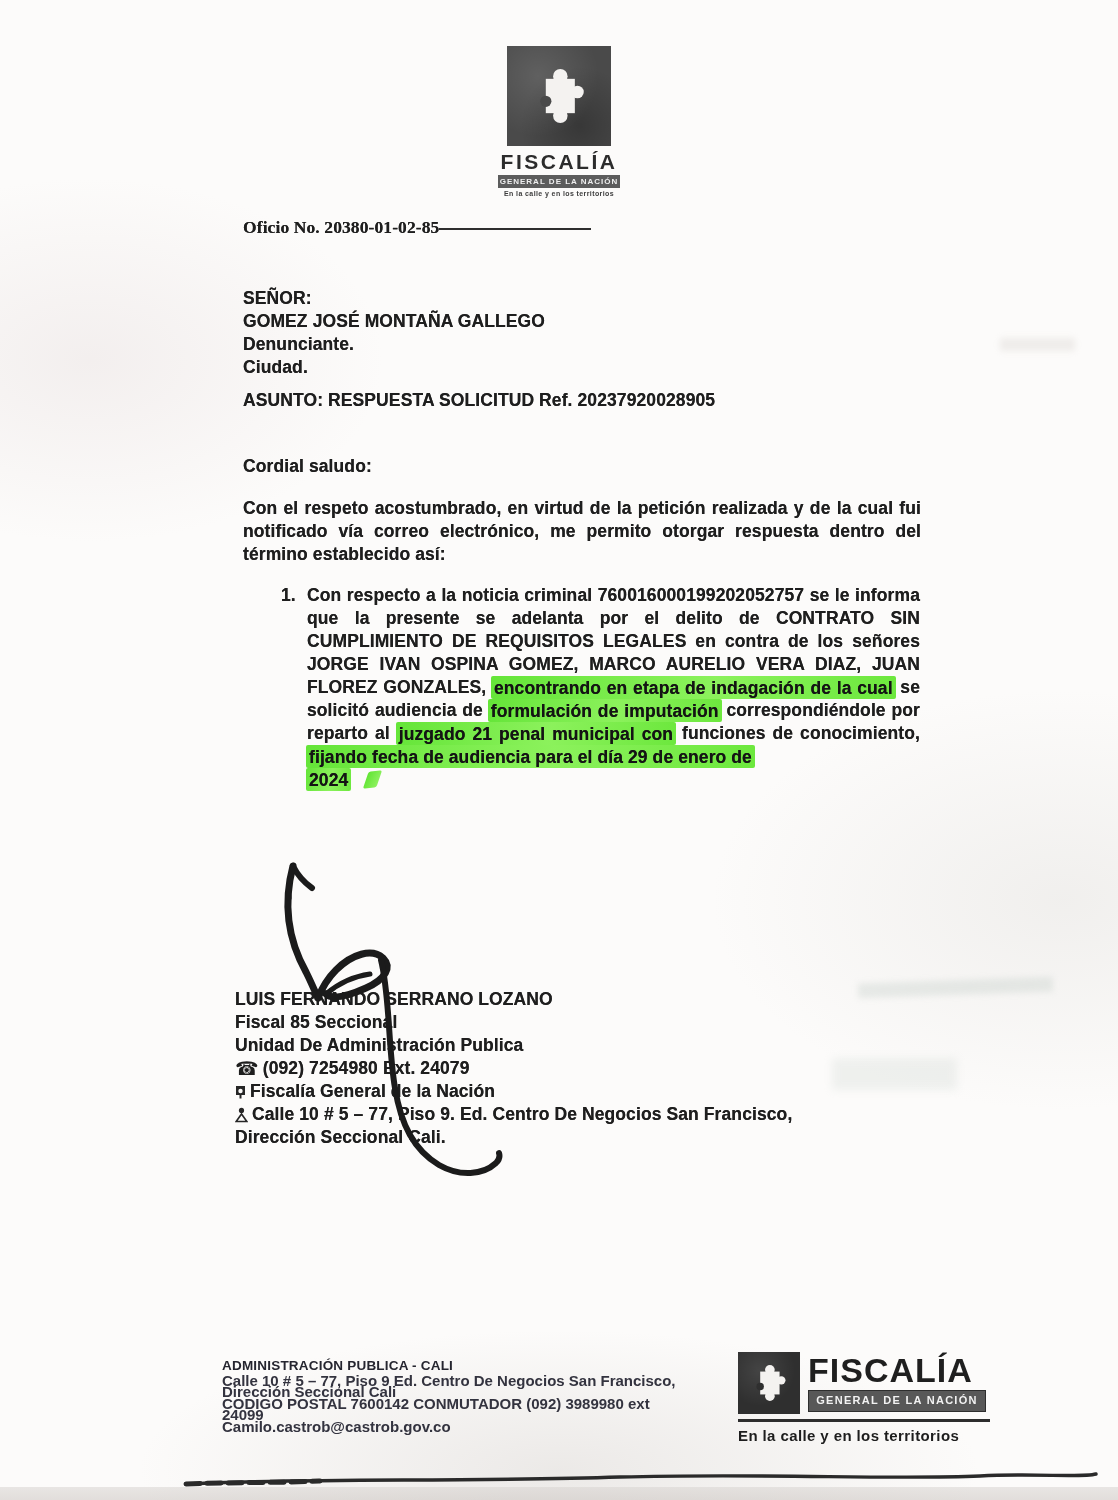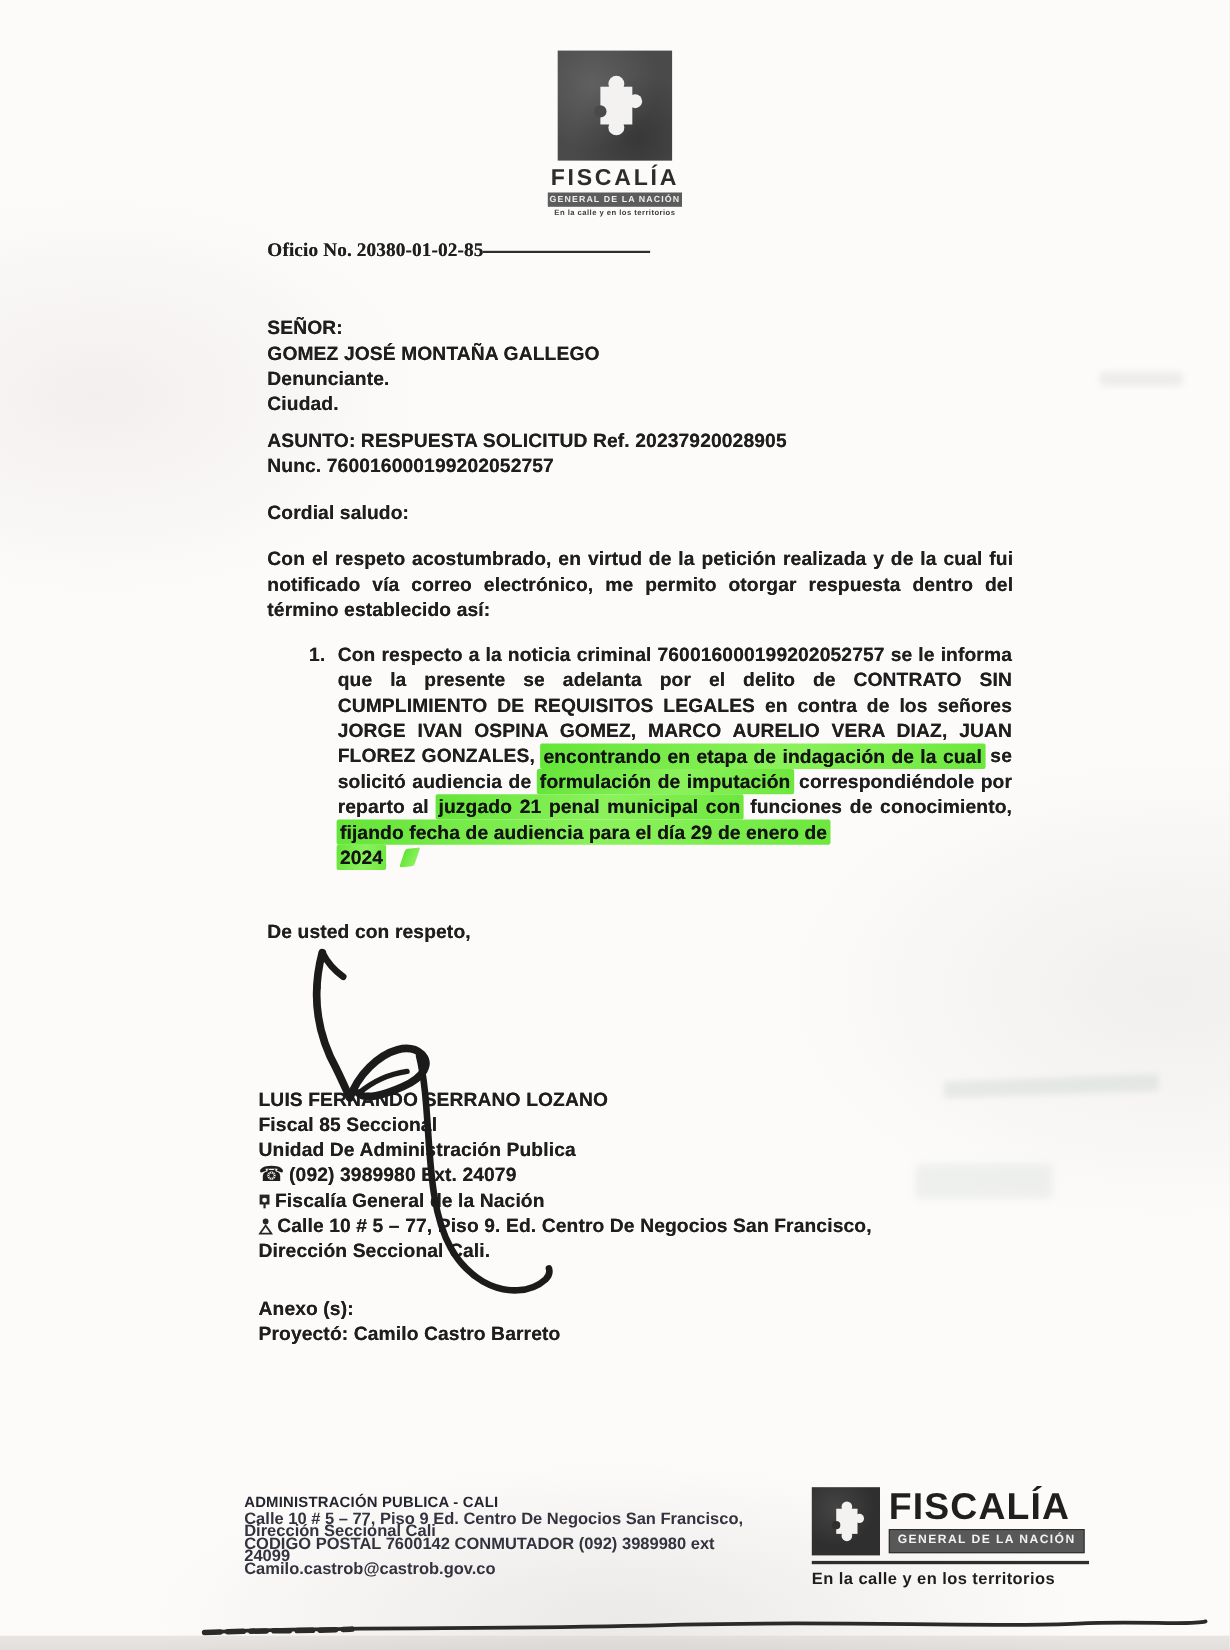--- a/index.html
+++ b/index.html
@@ -104,75 +104,69 @@
 
   <div class="abs recipient txt body-size">
     <div>SEÑOR:</div>
     <div>GOMEZ JOSÉ MONTAÑA GALLEGO</div>
     <div>Denunciante.</div>
     <div>Ciudad.</div>
   </div>
 
   <div class="abs subject txt body-size">
     <div>ASUNTO: RESPUESTA SOLICITUD Ref. 20237920028905</div>
-    <div>Nunc. 760016000199202052757</div>
   </div>
 
   <div class="abs greeting txt body-size">Cordial saludo:</div>
 
   <div class="abs intro txt body-size">Con el respeto acostumbrado, en virtud de la petición realizada y de la cual fui notificado vía correo electrónico, me permito otorgar respuesta dentro del término establecido así:</div>
 
   <div class="abs list txt body-size">
     <div class="list-num">1.</div>
     <div class="list-text"><span>Con respecto a la noticia criminal 760016000199202052757 se le informa que la presente se adelanta por el delito de CONTRATO SIN CUMPLIMIENTO DE REQUISITOS LEGALES en contra de los señores JORGE IVAN OSPINA GOMEZ, MARCO AURELIO VERA DIAZ, JUAN FLOREZ GONZALES, </span><mark class="hl">encontrando en etapa de indagación de la cual</mark><span> se solicitó audiencia de </span><mark class="hl">formulación de imputación</mark><span> correspondiéndole por reparto al </span><mark class="hl">juzgado 21 penal municipal con</mark><span> funciones de conocimiento, </span><mark class="hl">fijando fecha de audiencia para el día 29 de enero de</mark><br><mark class="hl">2024</mark><span class="hl-tick"></span></div>
   </div>
 
-  <div class="abs closing txt body-size">De usted con respeto,</div>
 
   <svg class="abs sig-svg" width="320" height="345" viewBox="0 0 320 345">
     <g fill="none" stroke="#1b1b1b" stroke-linecap="round">
       <path d="M63,18 C54,52 56,88 76,124 C82,136 86,146 88,150" stroke-width="7"></path>
       <path d="M63,18 C68,28 75,35 82,40" stroke-width="6"></path>
       <path d="M63,18 C60,30 58,40 59,50" stroke-width="5"></path>
       <path d="M88,150 C92,140 96,132 106,122 C122,106 142,100 153,110 C162,119 156,131 136,140 C118,148 102,152 96,146" stroke-width="7"></path>
       <path d="M96,146 C110,134 126,128 140,126" stroke-width="5"></path>
       <path d="M151,112 C160,148 158,200 165,240 C171,277 184,302 209,317 C230,329 253,327 266,315 C269,312 270,308 269,305" stroke-width="6"></path>
     </g>
   </svg>
 
   <div class="abs sig-block txt body-size">
     <div>LUIS FERNANDO SERRANO LOZANO</div>
     <div>Fiscal 85 Seccional</div>
     <div>Unidad De Administración Publica</div>
     <div class="row">
       <span class="phone-glyph">☎</span>
-      <span>(092) 3989980 Ext. 24079</span>
+      <span>(092) 7254980 Ext. 24079</span>
     </div>
     <div class="row">
       <svg class="icon-inline" width="11" height="14" viewBox="0 0 11 14">
         <rect x="1" y="1" width="9" height="9" fill="#262626"></rect>
         <circle cx="5.5" cy="6" r="2.2" fill="#fbfaf9"></circle>
         <rect x="4.5" y="9" width="2" height="4.5" fill="#262626"></rect>
       </svg>
       <span>Fiscalía General de la Nación</span>
     </div>
     <div class="row">
       <svg class="icon-inline" width="13" height="16" viewBox="0 0 13 16">
         <circle cx="6.5" cy="3.4" r="2.6" fill="#262626"></circle>
         <path d="M1.2,14.5 L6.5,7 L11.8,14.5 Z" fill="none" stroke="#262626" stroke-width="1.6"></path>
       </svg>
       <span>Calle 10 # 5 – 77, Piso 9. Ed. Centro De Negocios San Francisco,</span>
     </div>
     <div>Dirección Seccional Cali.</div>
   </div>
 
-  <div class="abs annex txt body-size">
-    <div>Anexo (s):</div>
-    <div>Proyectó: Camilo Castro Barreto</div>
-  </div>
 
   <div class="abs footer-left">
     <div class="big">ADMINISTRACIÓN PUBLICA - CALI</div>
     <div class="tiny">Calle 10 # 5 – 77, Piso 9 Ed. Centro De Negocios San Francisco, Dirección Seccional Cali</div>
     <div class="tiny">CODIGO POSTAL 7600142 CONMUTADOR (092) 3989980 ext 24099</div>
     <div class="tiny">Camilo.castrob@castrob.gov.co</div>
   </div>
 
   <div class="abs footer-logo">
     <div class="row">

